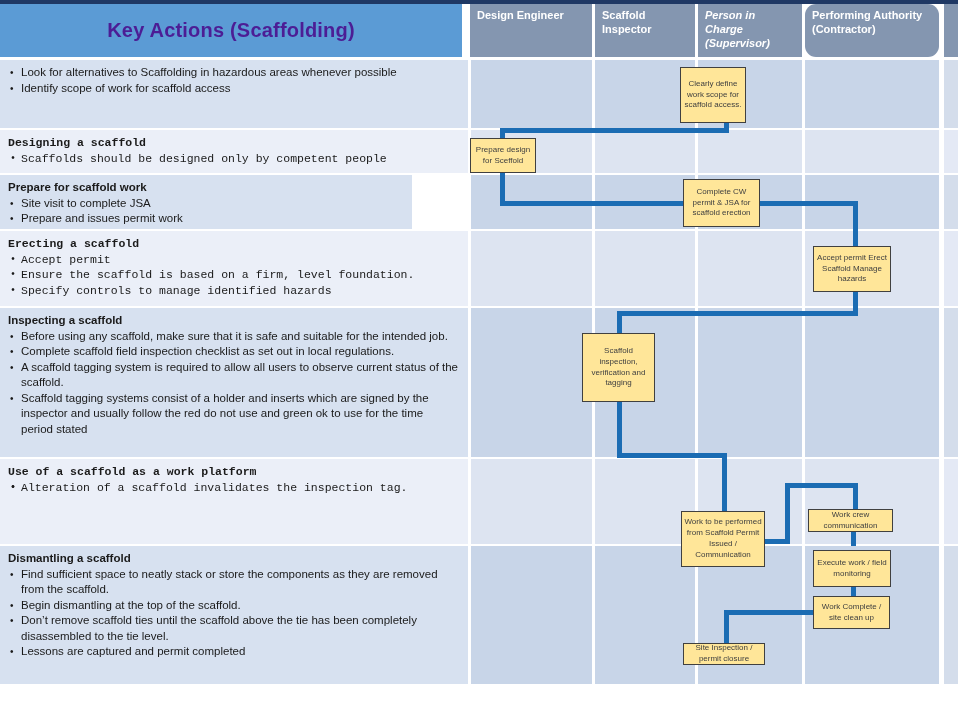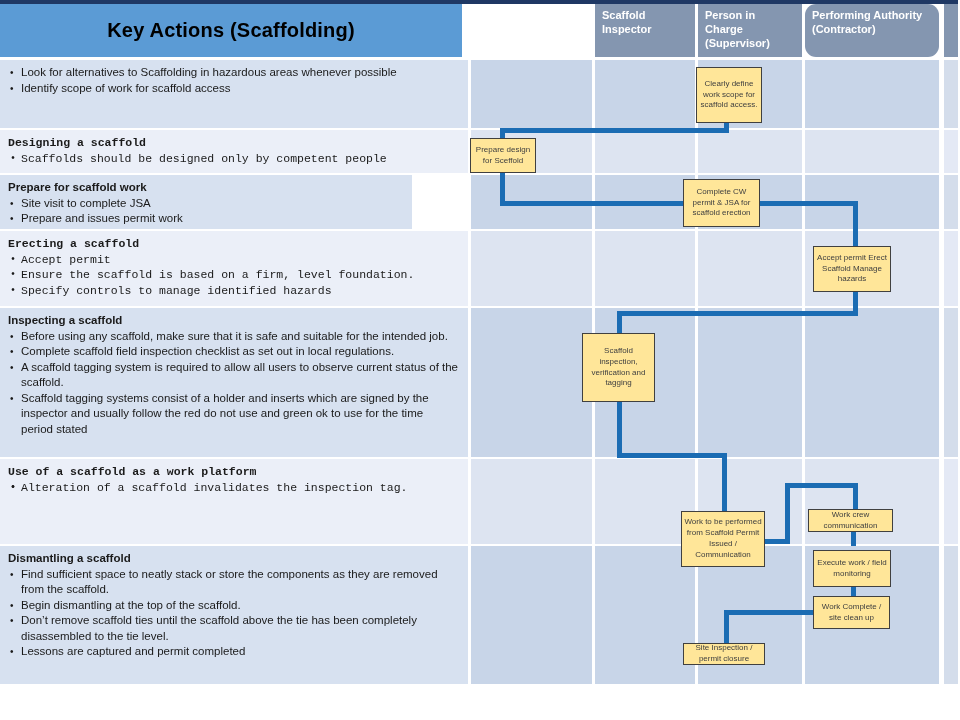--- a/index.html
+++ b/index.html
@@ -4,21 +4,21 @@
 <style>
   html,body{margin:0;padding:0;background:#ffffff;}
   #slide{
     position:relative;width:960px;height:720px;background:#ffffff;overflow:hidden;
     font-family:"Liberation Sans","DejaVu Sans",sans-serif;color:#1a1a1a;
   }
   .topline{position:absolute;left:0;top:0;width:958px;height:4px;background:#1F3864;}
   
   .hcell{position:absolute;top:4px;height:53px;box-sizing:border-box;}
   .title-cell{background:#5B9BD5;display:flex;align-items:center;justify-content:center;}
-  .title-cell .t{color:#000000;font-size:20px;font-weight:bold;letter-spacing:.2px;}
+  .title-cell .t{color:#4c1d95;font-size:20px;font-weight:bold;letter-spacing:.2px;}
   .lane-head{background:#8496B0;color:#ffffff;font-size:11px;font-weight:bold;
     padding:5px 7px;line-height:1.25;}
   
   .row{position:absolute;left:0;width:958px;}
   .cell{position:absolute;top:0;height:100%;box-sizing:border-box;}
   .desc{padding:5px 10px 0 8px;font-size:11.5px;line-height:15.5px;}
   .row-heading{font-weight:bold;}
   .row-heading:empty{display:none;}
   .bullet{padding-left:13px;position:relative;}
   .bullet .bm{position:absolute;left:2px;top:0;font-size:10px;}
@@ -37,22 +37,23 @@
 </style>
 </head>
 <body>
 
 <div id="slide">
   <div class="topline"></div>
 
   <div class="hcell title-cell" style="left:0;width:462px;">
     <span class="t">Key Actions (Scaffolding)</span>
   </div>
+  <div class="hcell lane-head" style="left:470px;width:122px;">Design Engineer</div>
   <div class="hcell lane-head" style="left:595px;width:100px;">Scaffold Inspector</div>
-  <div class="hcell lane-head" style="left:698px;width:104px;">Person in Charge (Supervisor)</div>
+  <div class="hcell lane-head" style="left:698px;width:104px;font-style:italic;">Person in Charge (Supervisor)</div>
   <div class="hcell lane-head" style="left:805px;width:134px;border-radius:11px;">Performing Authority (Contractor)</div>
   <div class="hcell lane-head" style="left:944px;width:14px;"></div>
 
   <div class="row odd" style="top:60px;height:68px;">
     <div class="cell desc" style="left:0;width:468px;">
 
       <div class="bullet"><span class="bm">•</span><span>Look for alternatives to Scaffolding in hazardous areas whenever possible</span></div>
       <div class="bullet"><span class="bm">•</span><span>Identify scope of work for scaffold access</span></div>
     </div>
     <div class="cell lane" style="left:471px;width:121px;"></div>
@@ -158,21 +159,21 @@
   <div class="seg" style="left:722px;top:453px;width:5px;height:58px;"></div>
   <div class="seg" style="left:765px;top:539px;width:25px;height:5px;"></div>
   <div class="seg" style="left:785px;top:483px;width:5px;height:61px;"></div>
   <div class="seg" style="left:785px;top:483px;width:73px;height:5px;"></div>
   <div class="seg" style="left:853px;top:483px;width:5px;height:26px;"></div>
   <div class="seg" style="left:851px;top:532px;width:5px;height:14px;"></div>
   <div class="seg" style="left:851px;top:583px;width:5px;height:13px;"></div>
   <div class="seg" style="left:724px;top:610px;width:89px;height:5px;"></div>
   <div class="seg" style="left:724px;top:610px;width:5px;height:33px;"></div>
 
-  <div class="fbox" style="left:696px;top:67px;width:66px;height:56px;">Clearly define work scope for scaffold access.</div>
+  <div class="fbox" style="left:680px;top:67px;width:66px;height:56px;">Clearly define work scope for scaffold access.</div>
   <div class="fbox" style="left:470px;top:138px;width:66px;height:35px;">Prepare design for Sceffold</div>
   <div class="fbox" style="left:683px;top:179px;width:77px;height:48px;">Complete CW permit &amp; JSA for scaffold erection</div>
   <div class="fbox" style="left:813px;top:246px;width:78px;height:46px;">Accept permit Erect Scaffold Manage hazards</div>
   <div class="fbox" style="left:582px;top:333px;width:73px;height:69px;">Scaffold inspection, verification and tagging</div>
   <div class="fbox" style="left:681px;top:511px;width:84px;height:56px;">Work to be performed from Scaffold Permit Issued / Communication</div>
   <div class="fbox" style="left:808px;top:509px;width:85px;height:23px;">Work crew communication</div>
   <div class="fbox" style="left:813px;top:550px;width:78px;height:37px;">Execute work / field monitoring</div>
   <div class="fbox" style="left:813px;top:596px;width:77px;height:33px;">Work Complete / site clean up</div>
   <div class="fbox" style="left:683px;top:643px;width:82px;height:22px;">Site Inspection / permit closure</div>
 </div>

